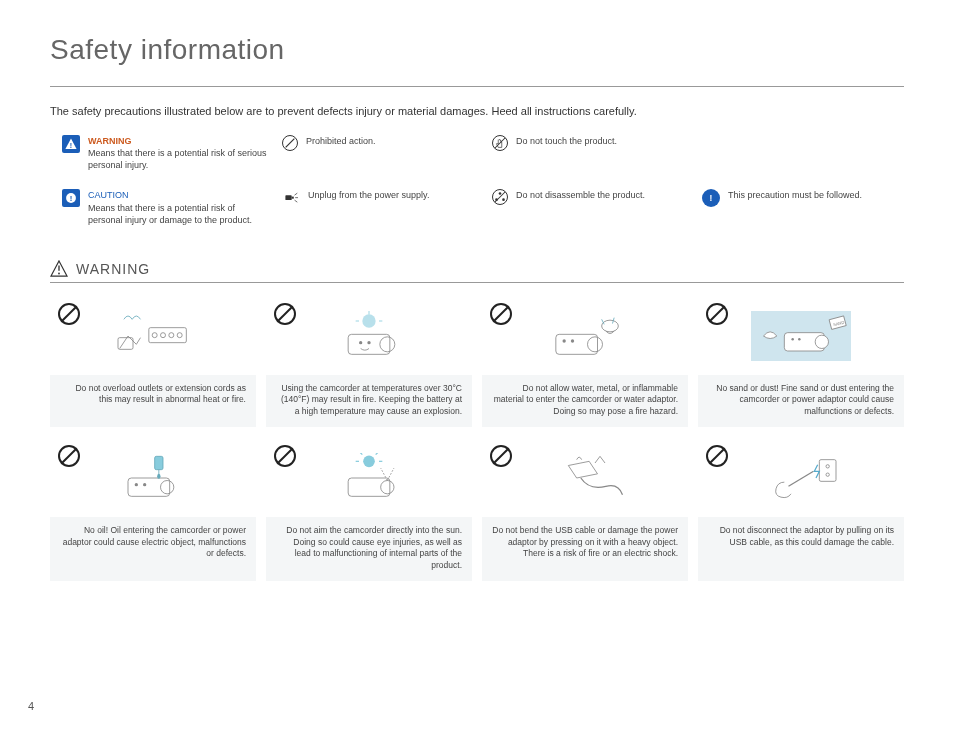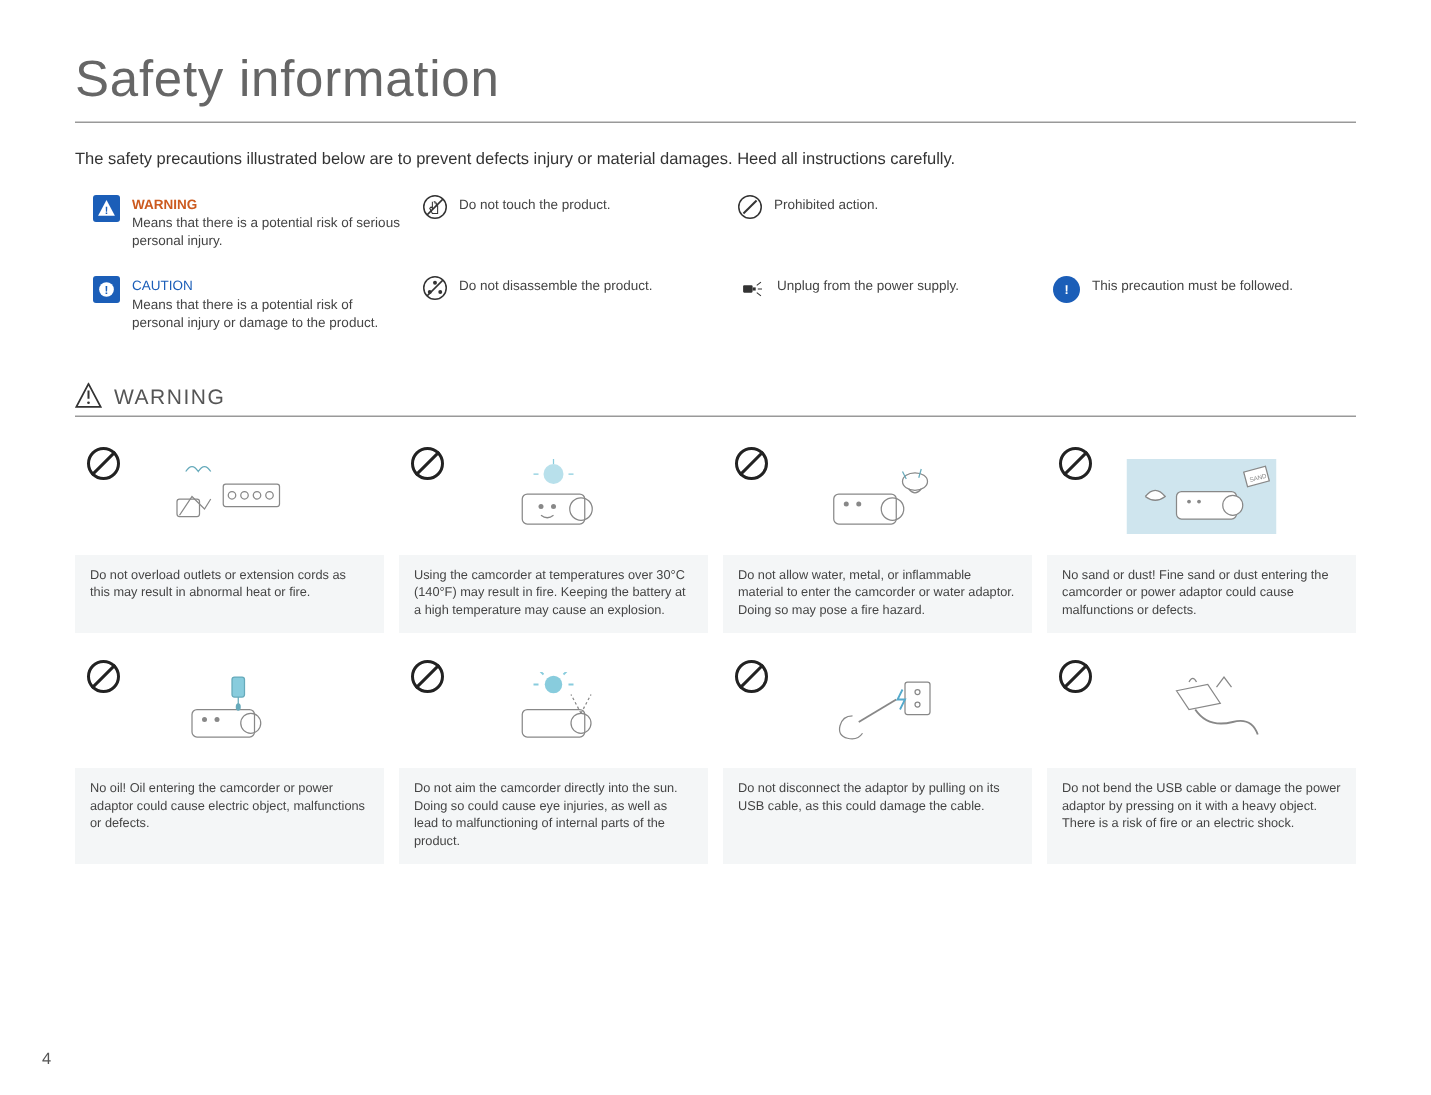--- a/index.html
+++ b/index.html
@@ -7,26 +7,26 @@
     font-family: Arial, Helvetica, sans-serif;
     background: #fff;
     color: #333;
     width: 954px;
     height: 730px;
     padding: 34px 50px 20px 50px;
     position: relative;
     font-size: 10px;
   }
   .title {
-    font-size: 34px;
+    font-size: 28px;
     font-weight: 300;
     color: #666;
     letter-spacing: 0.5px;
     border-bottom: 1px solid #999;
-    padding-bottom: 8px;
+    padding-bottom: 20px;
     margin-bottom: 18px;
   }
   .intro {
     font-size: 11px;
     color: #333;
     margin-bottom: 18px;
   }
   .legend {
     display: grid;
     grid-template-columns: 210px 200px 200px 200px;
@@ -107,20 +107,21 @@
     background: #222;
     left: 8px;
     top: -2px;
     transform: rotate(45deg);
   }
   .card-text {
     font-size: 8.5px;
     line-height: 1.35;
     color: #444;
     padding: 8px 10px 0 10px;
+    text-align: right;
   }
 
   .cam-sketch { width:100px; height:50px; }
 
   .page-num {
     position: absolute;
     bottom: 18px;
     left: 28px;
     font-size: 11px;
     color: #555;
@@ -144,72 +145,72 @@
     </div>
     <div class="legend-text">
       <span class="hl-red">WARNING</span>
       <span>Means that there is a potential risk of serious personal injury.</span>
     </div>
   </div>
 
   <div class="legend-item">
     <div class="legend-icon white-circle">
       <svg viewBox="0 0 16 16">
+          <line x1="3" y1="13" x2="13" y2="3" stroke="#333" stroke-width="1.5"></line>
+        </svg>
+    </div>
+    <div class="legend-text">Prohibited action.</div>
+  </div>
+
+  <div class="legend-item">
+    <div class="legend-icon white-circle">
+      <svg viewBox="0 0 16 16">
           <path d="M6 4 v5 l-1 -1 -1 1 2 4 h4 v-6 h-1 v-2 h-1 v-1 h-1 v0" fill="none" stroke="#333" stroke-width="0.8"></path>
           <line x1="2" y1="14" x2="14" y2="2" stroke="#333" stroke-width="1.2"></line>
         </svg>
     </div>
     <div class="legend-text">Do not touch the product.</div>
-  </div>
-
-  <div class="legend-item">
-    <div class="legend-icon white-circle">
-      <svg viewBox="0 0 16 16">
-          <line x1="3" y1="13" x2="13" y2="3" stroke="#333" stroke-width="1.5"></line>
-        </svg>
-    </div>
-    <div class="legend-text">Prohibited action.</div>
   </div>
 
   <div></div>
 
   <div class="legend-item">
     <div class="legend-icon blue-circle">
       <svg viewBox="0 0 20 20">
           <circle cx="10" cy="10" r="7" fill="#fff"></circle>
           <text x="10" y="14" text-anchor="middle" font-size="11" fill="#1b5eb8" font-weight="bold">!</text>
         </svg>
     </div>
     <div class="legend-text">
       <span class="hl-blue">CAUTION</span>
       <span>Means that there is a potential risk of personal injury or damage to the product.</span>
     </div>
+  </div>
+
+  <div class="legend-item">
+    <div class="legend-icon" style="color:#333;">
+      <svg viewBox="0 0 20 20">
+          <rect x="2" y="6" width="9" height="7" rx="1" fill="#333"></rect>
+          <rect x="11" y="8" width="3" height="3" fill="#333"></rect>
+          <path d="M15 6 l4 -3 M15 13 l4 3 M16 9.5 h4" stroke="#333" stroke-width="1" fill="none"></path>
+        </svg>
+    </div>
+    <div class="legend-text">Unplug from the power supply.</div>
   </div>
 
   <div class="legend-item">
     <div class="legend-icon white-circle">
       <svg viewBox="0 0 16 16">
           <circle cx="8" cy="4" r="1.5" fill="#333"></circle>
           <circle cx="4" cy="11" r="1.5" fill="#333"></circle>
           <circle cx="12" cy="11" r="1.5" fill="#333"></circle>
           <line x1="2" y1="14" x2="14" y2="2" stroke="#333" stroke-width="1.2"></line>
         </svg>
     </div>
     <div class="legend-text">Do not disassemble the product.</div>
-  </div>
-
-  <div class="legend-item">
-    <div class="legend-icon" style="color:#333;">
-      <svg viewBox="0 0 20 20">
-          <rect x="2" y="6" width="9" height="7" rx="1" fill="#333"></rect>
-          <rect x="11" y="8" width="3" height="3" fill="#333"></rect>
-          <path d="M15 6 l4 -3 M15 13 l4 3 M16 9.5 h4" stroke="#333" stroke-width="1" fill="none"></path>
-        </svg>
-    </div>
-    <div class="legend-text">Unplug from the power supply.</div>
   </div>
 
   <div class="legend-item">
     <div class="legend-icon blue-circle" style="border-radius:50%;">
       <svg viewBox="0 0 20 20">
           <circle cx="10" cy="10" r="8" fill="#1b5eb8"></circle>
           <text x="10" y="14" text-anchor="middle" font-size="12" fill="#fff" font-weight="bold">!</text>
         </svg>
     </div>
     <div class="legend-text">This precaution must be followed.</div>
@@ -336,38 +337,38 @@
           <path d="M82 33 l-8 -15 M82 33 l8 -15" stroke="#888" stroke-dasharray="2 2"></path>
         </svg>
     </div>
     <div class="card-text">Do not aim the camcorder directly into the sun. Doing so could cause eye injuries, as well as lead to malfunctioning of internal parts of the product.</div>
   </div>
 
   <div class="card">
     <div class="card-illustration">
       <div class="prohibit"></div>
       <svg class="cam-sketch" viewBox="0 0 120 60">
+          <path d="M40 15 l25 -5 l10 15 l-25 5 z" fill="none" stroke="#888"></path>
+          <path d="M55 30 q10 15 30 10 q15 -4 20 10" fill="none" stroke="#888" stroke-width="1.5"></path>
+          <path d="M72 12 l6 -8 l6 8" fill="none" stroke="#888"></path>
+          <path d="M50 8 q3 -6 6 0" fill="none" stroke="#888"></path>
+        </svg>
+    </div>
+    <div class="card-text">Do not bend the USB cable or damage the power adaptor by pressing on it with a heavy object. There is a risk of fire or an electric shock.</div>
+  </div>
+
+  <div class="card">
+    <div class="card-illustration">
+      <div class="prohibit"></div>
+      <svg class="cam-sketch" viewBox="0 0 120 60">
           <rect x="82" y="8" width="20" height="26" rx="2" fill="none" stroke="#888"></rect>
           <circle cx="92" cy="16" r="2" fill="none" stroke="#888"></circle>
           <circle cx="92" cy="26" r="2" fill="none" stroke="#888"></circle>
           <path d="M75 22 l-30 18" stroke="#888" stroke-width="1.5"></path>
           <path d="M40 35 q-8 0 -10 8 q-2 8 6 10 q8 2 12 -4" fill="none" stroke="#888"></path>
           <path d="M80 14 l-4 8 l6 0 l-4 8" fill="none" stroke="#5ac" stroke-width="1.5"></path>
         </svg>
     </div>
     <div class="card-text">Do not disconnect the adaptor by pulling on its USB cable, as this could damage the cable.</div>
   </div>
-
-  <div class="card">
-    <div class="card-illustration">
-      <div class="prohibit"></div>
-      <svg class="cam-sketch" viewBox="0 0 120 60">
-          <path d="M40 15 l25 -5 l10 15 l-25 5 z" fill="none" stroke="#888"></path>
-          <path d="M55 30 q10 15 30 10 q15 -4 20 10" fill="none" stroke="#888" stroke-width="1.5"></path>
-          <path d="M72 12 l6 -8 l6 8" fill="none" stroke="#888"></path>
-          <path d="M50 8 q3 -6 6 0" fill="none" stroke="#888"></path>
-        </svg>
-    </div>
-    <div class="card-text">Do not bend the USB cable or damage the power adaptor by pressing on it with a heavy object. There is a risk of fire or an electric shock.</div>
-  </div>
 </div>
 
 <div class="page-num">4</div>
 
 </body></html>

